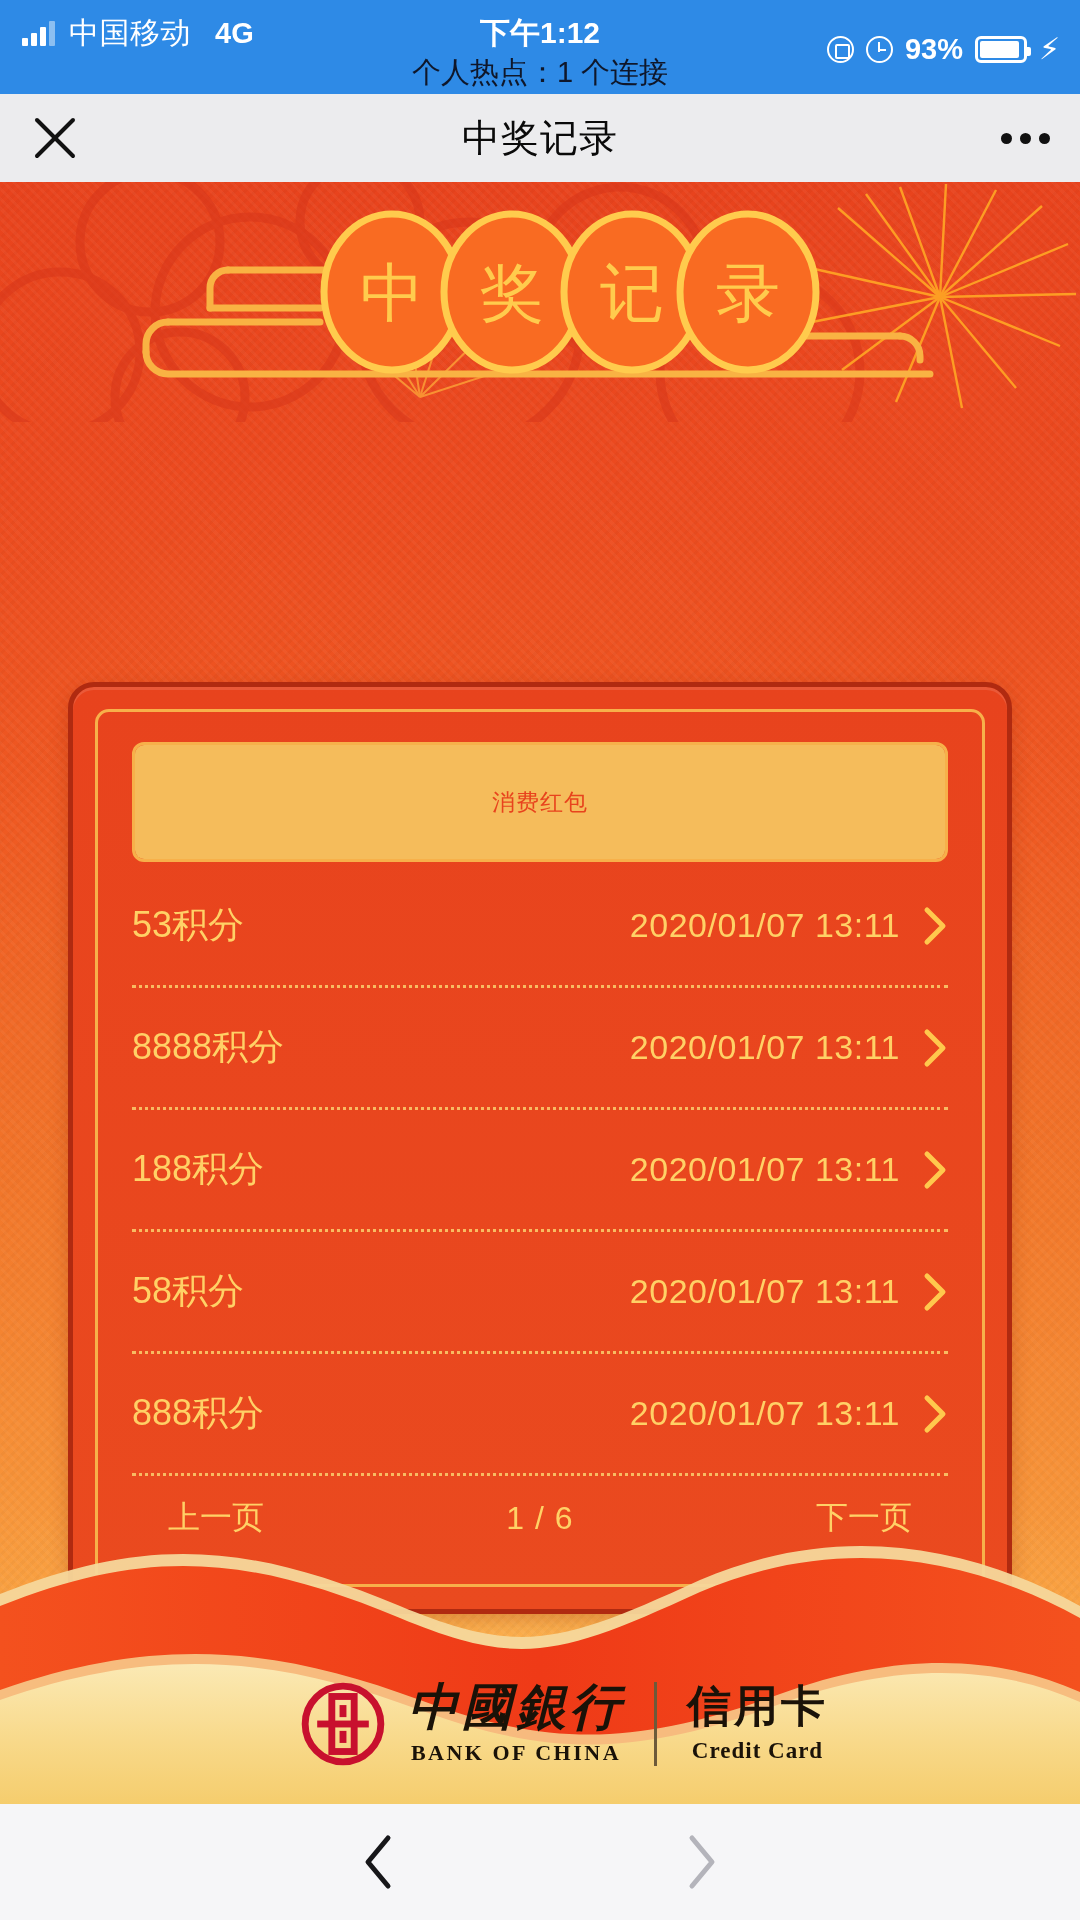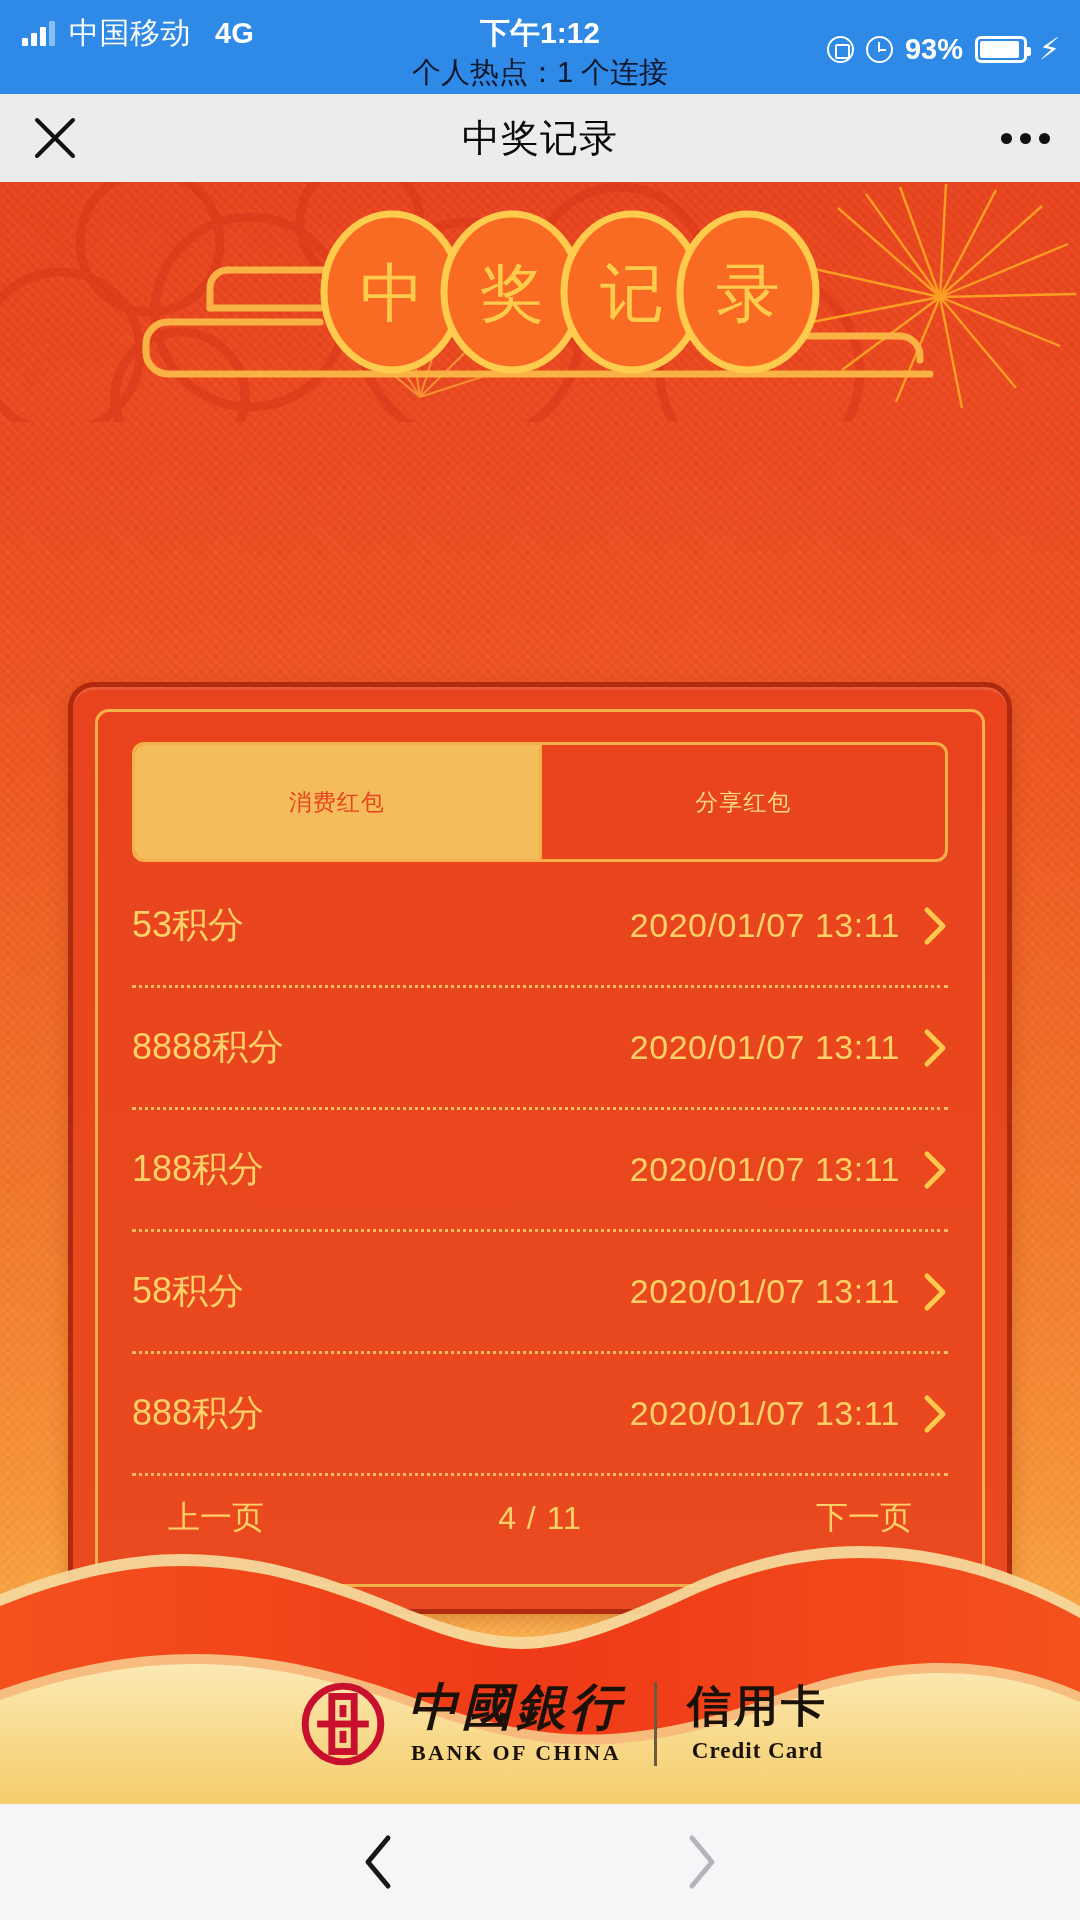--- a/index.html
+++ b/index.html
@@ -329,23 +329,20 @@
       </svg>
     </div>
 
     <div class="card">
       <div class="card-inner">
 
         <div class="tabs">
           <div class="tab active">
             <span>消费红包</span>
           </div>
-          <div class="tab inactive">
-            <span>分享红包</span>
-          </div>
         </div>
 
         <div class="rows">
 
           <div class="row">
             <span class="row-amount">53积分</span>
             <span class="row-spacer"></span>
             <span class="row-date">2020/01/07 13:11</span>
             <span class="row-chevron">
               <svg viewBox="0 0 26 40">
@@ -395,21 +392,21 @@
               <svg viewBox="0 0 26 40">
                 <polyline points="5,4 21,20 5,36" fill="none" stroke="#ffc84d" stroke-width="5" stroke-linecap="round" stroke-linejoin="round"></polyline>
               </svg>
             </span>
           </div>
 
         </div>
 
         <div class="pager">
           <span class="pg-btn pg-prev">上一页</span>
-          <span class="pg-count">4 / 11</span>
+          <span class="pg-count">1 / 6</span>
           <span class="pg-btn pg-next">下一页</span>
         </div>
 
       </div>
     </div>
 
     <div class="actions">
       <button class="act-btn">拆红包</button>
       <button class="act-btn">我的奖品</button>
     </div>

